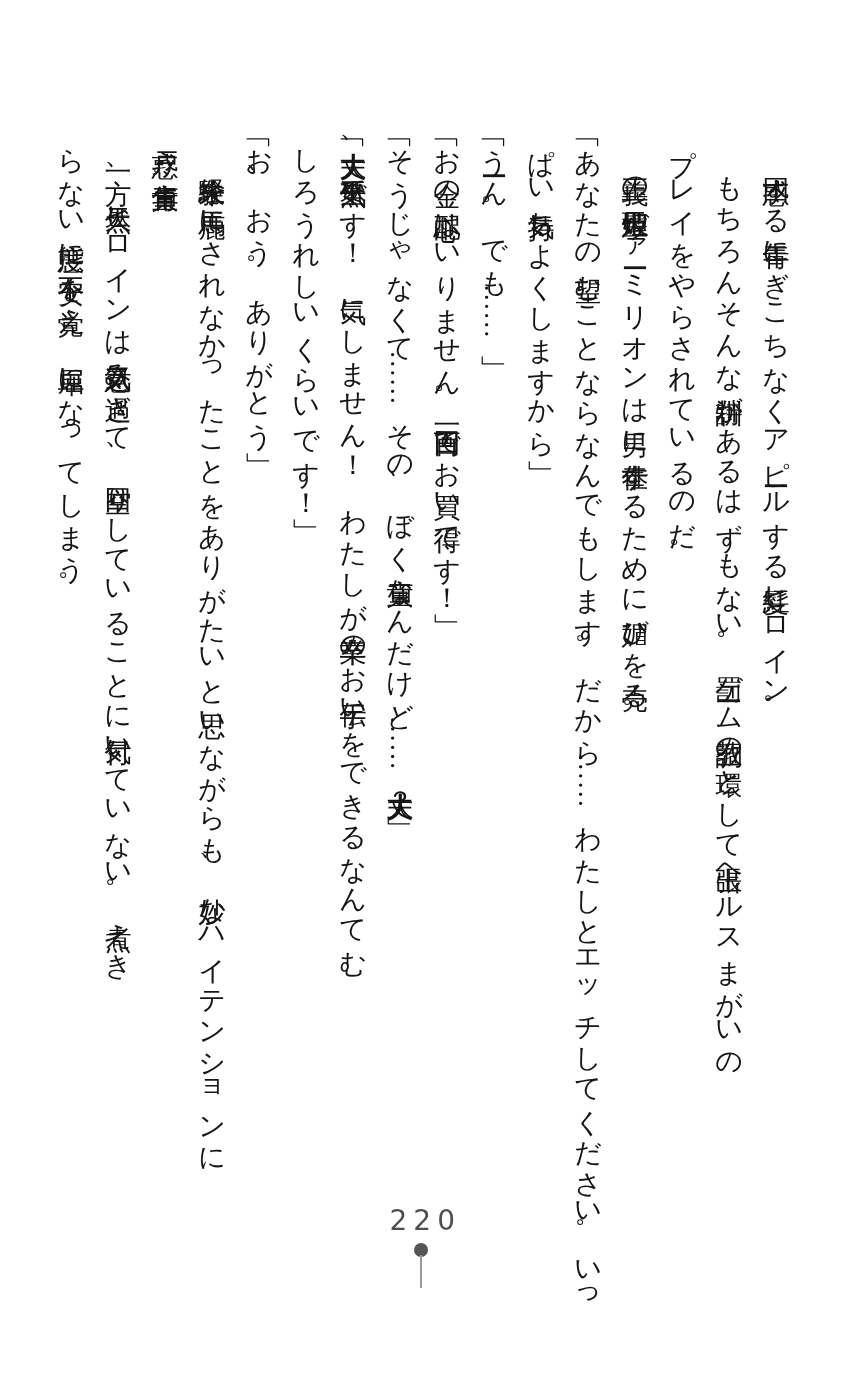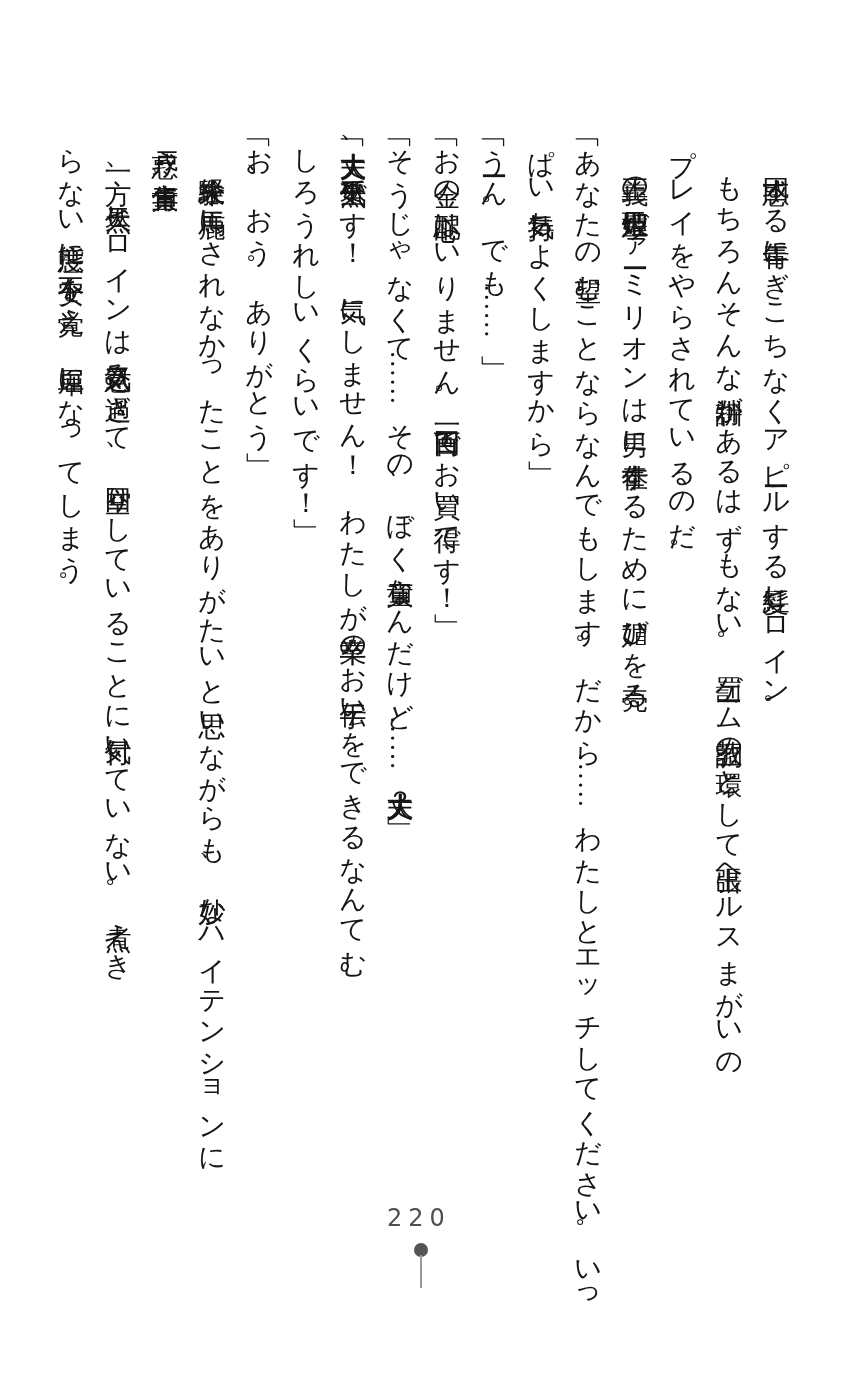--- a/index.html
+++ b/index.html
@@ -38,23 +38,23 @@
     left: 0;
     bottom: 0;
     width: 843px;
     height: 90px;
   }
   .page-number {
     position: absolute;
     left: 381px;
     top: -84px;             
     width: 80px;
-    text-align: left;
+    text-align: right;
     font-family: "DejaVu Sans", "Liberation Sans", sans-serif;
-    font-size: 24px;
+    font-size: 28px;
     letter-spacing: 6px;
     text-indent: 6px;       
     color: #4f4f4f;
     font-weight: 400;
   }
   .marker-dot {
     position: absolute;
     left: 414px;
     top: -45px;             
     width: 14px;

